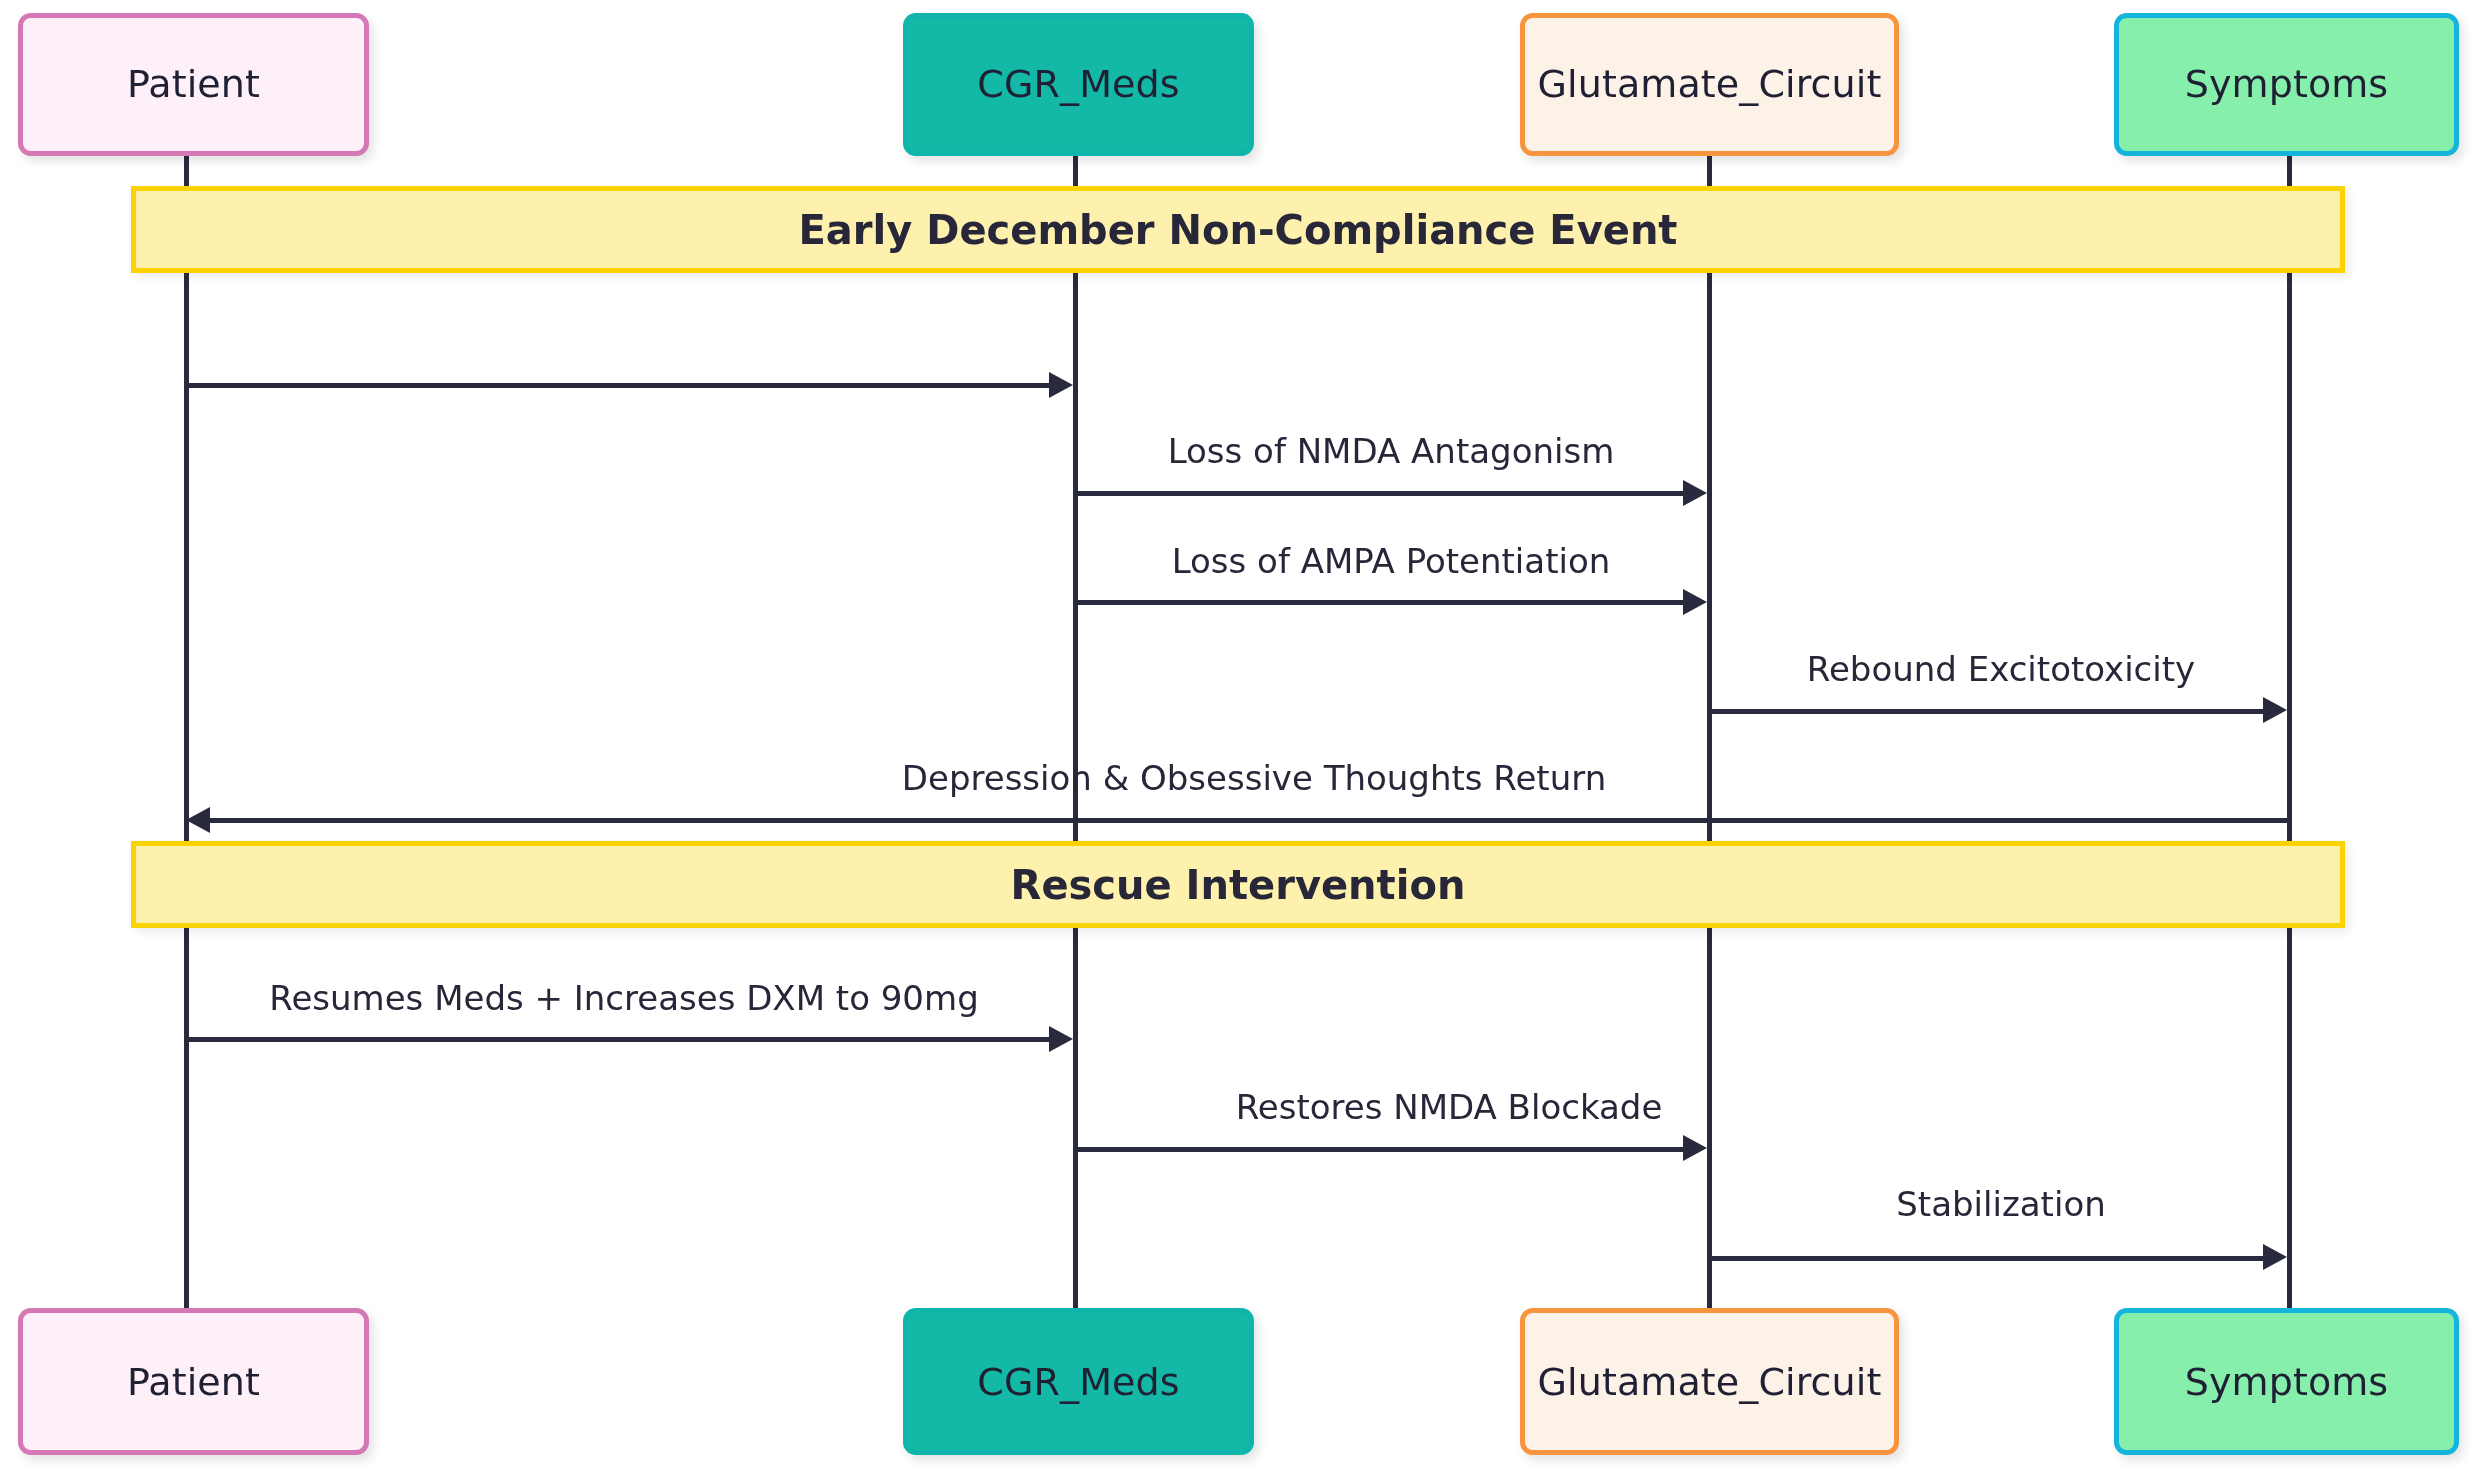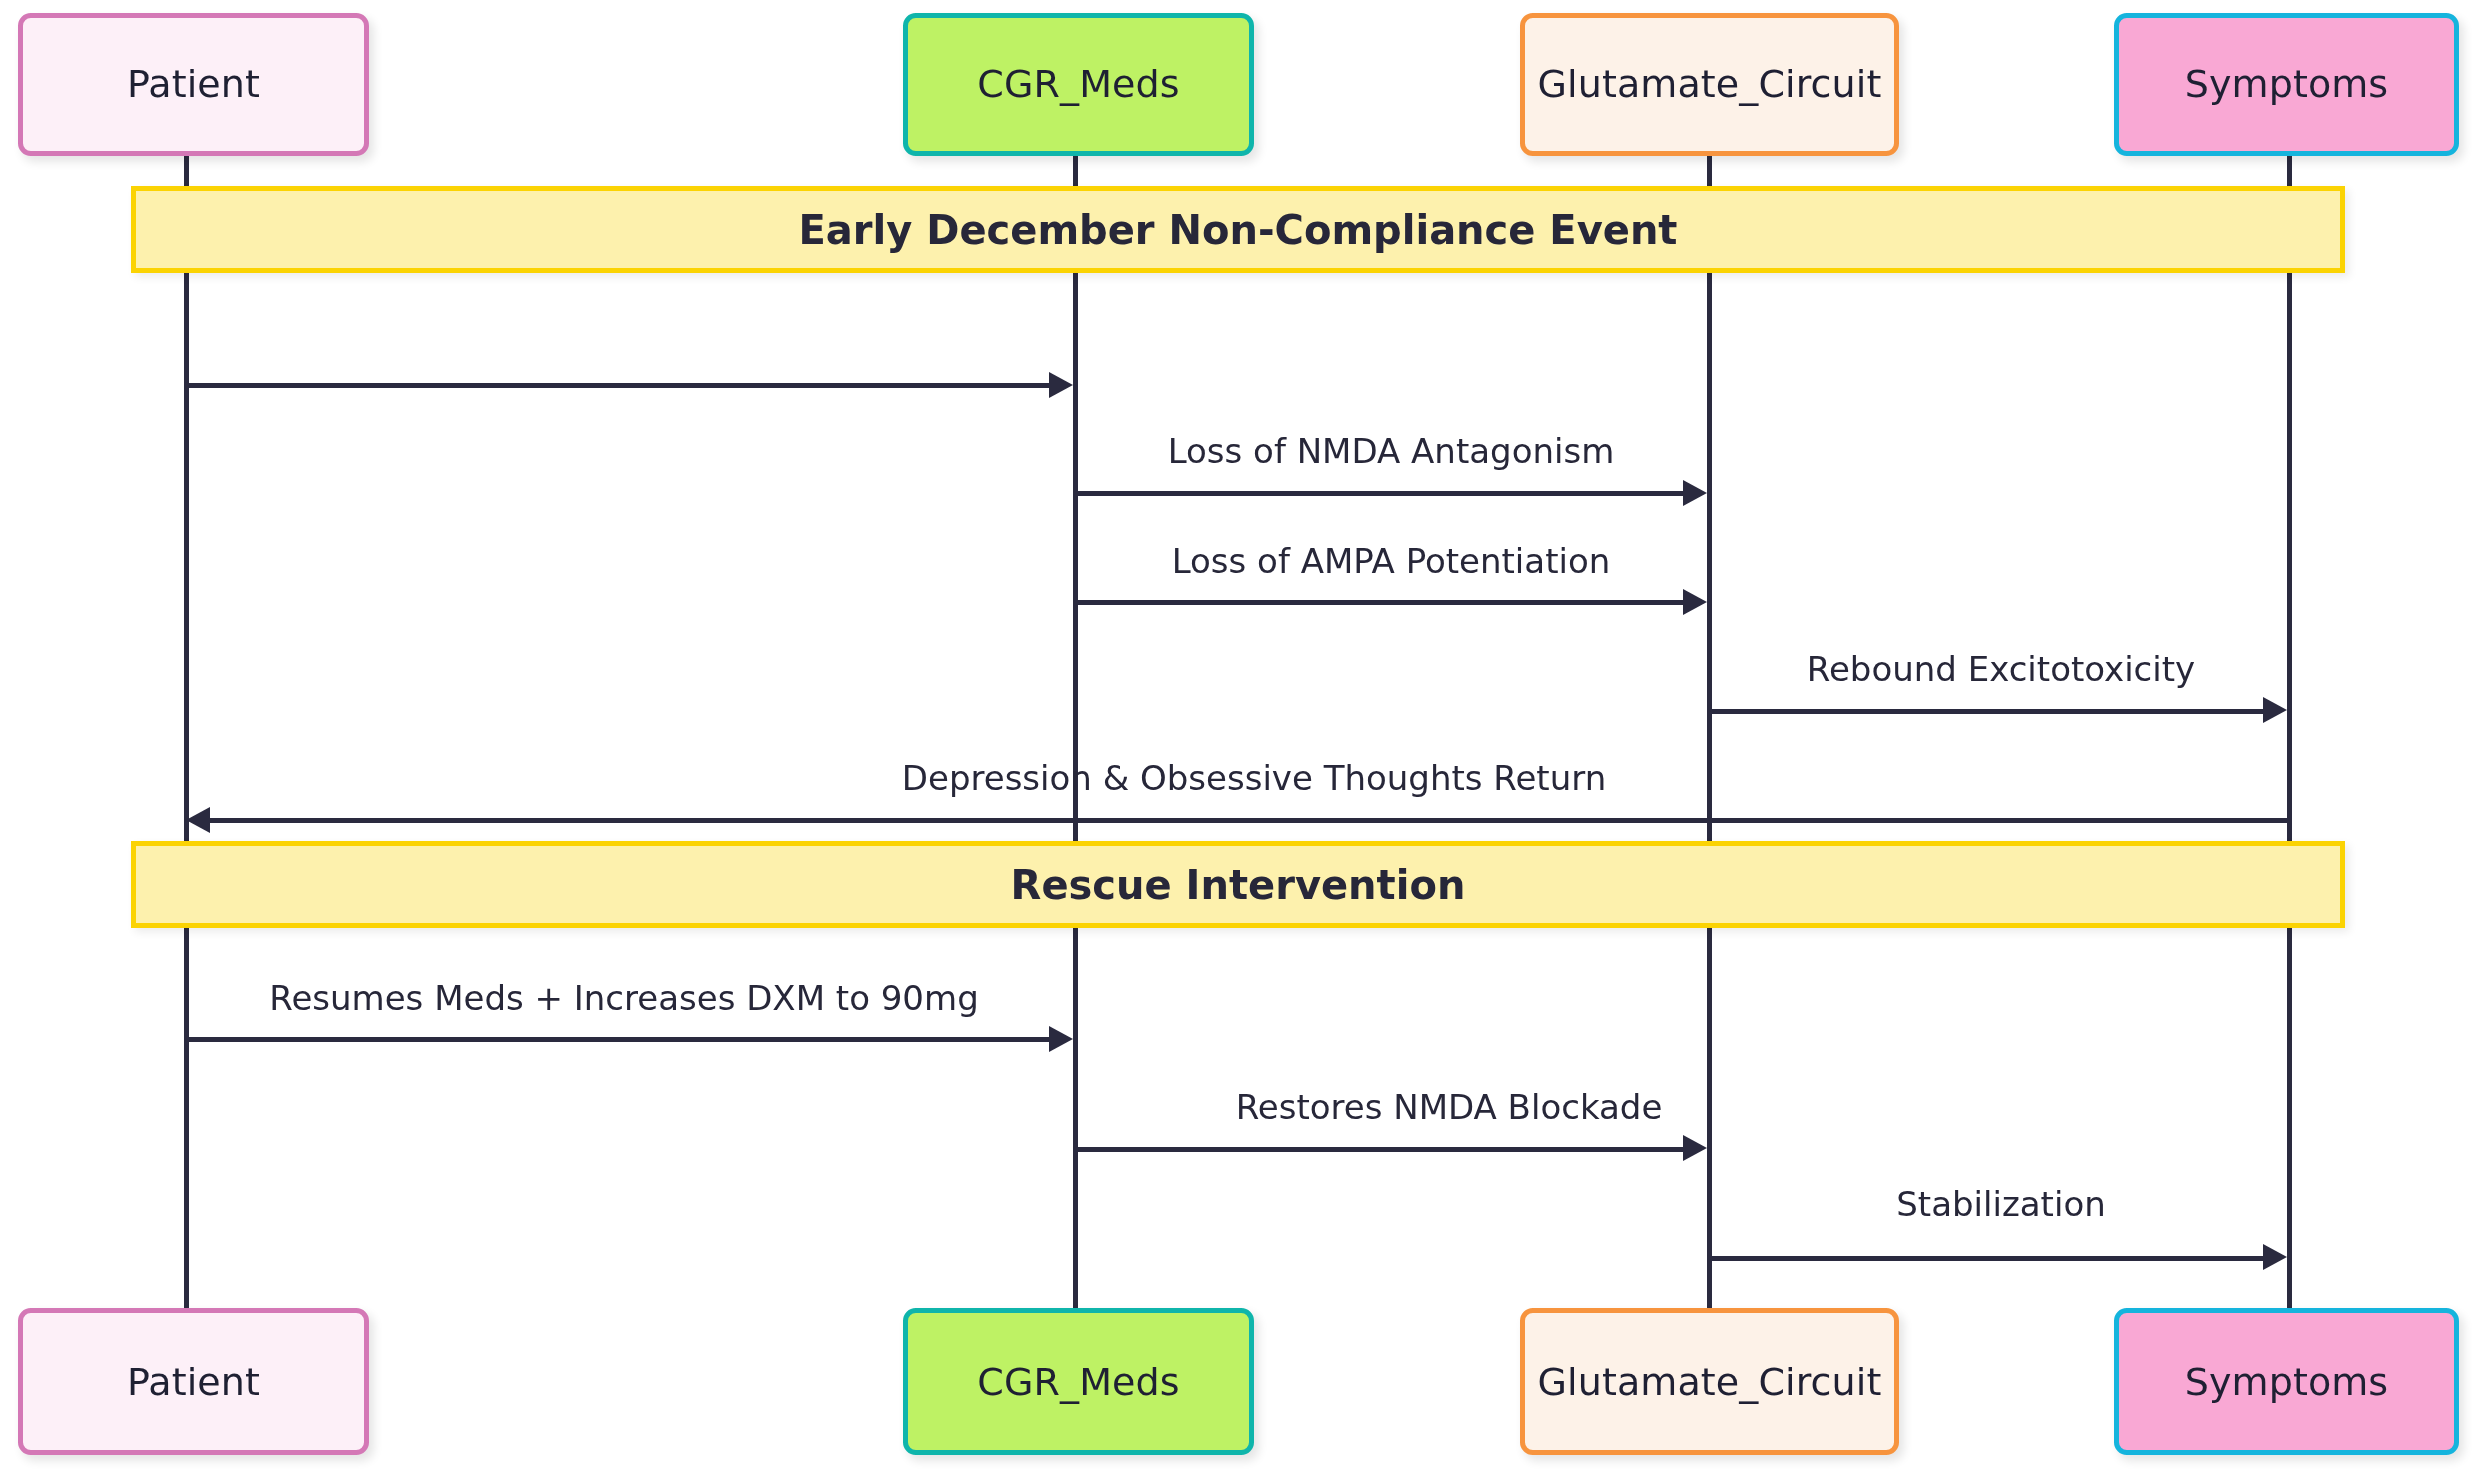--- a/index.html
+++ b/index.html
@@ -18,23 +18,23 @@
     box-sizing:border-box;
     border-radius:12.8px;
     display:flex;align-items:center;justify-content:center;
     font-size:38px;
     color:#1f2033;
     letter-spacing:0.1px;
     z-index:30;
     box-shadow:4.3px 5.7px 10px rgba(0,0,0,.10);
   }
   .actor-patient  { border:5.7px solid #d478b6; background:#fdf0f8; }
-  .actor-meds     { border:5.7px solid #0fb5ab; background:#bef264; }
+  .actor-meds     { border:5.7px solid #0fb5ab; background:#14b8a6; }
   .actor-glut     { border:5.7px solid #f7943e; background:#fdf2e8; }
-  .actor-symp     { border:5.7px solid #15b4dd; background:#f9a8d4;text-align:right; }
+  .actor-symp     { border:5.7px solid #15b4dd; background:#86efac;text-align:right; }
 
   
   .lifeline{
     position:absolute;
     width:5px;
     background:#2a2a3f;
     z-index:5;
   }
 
   

